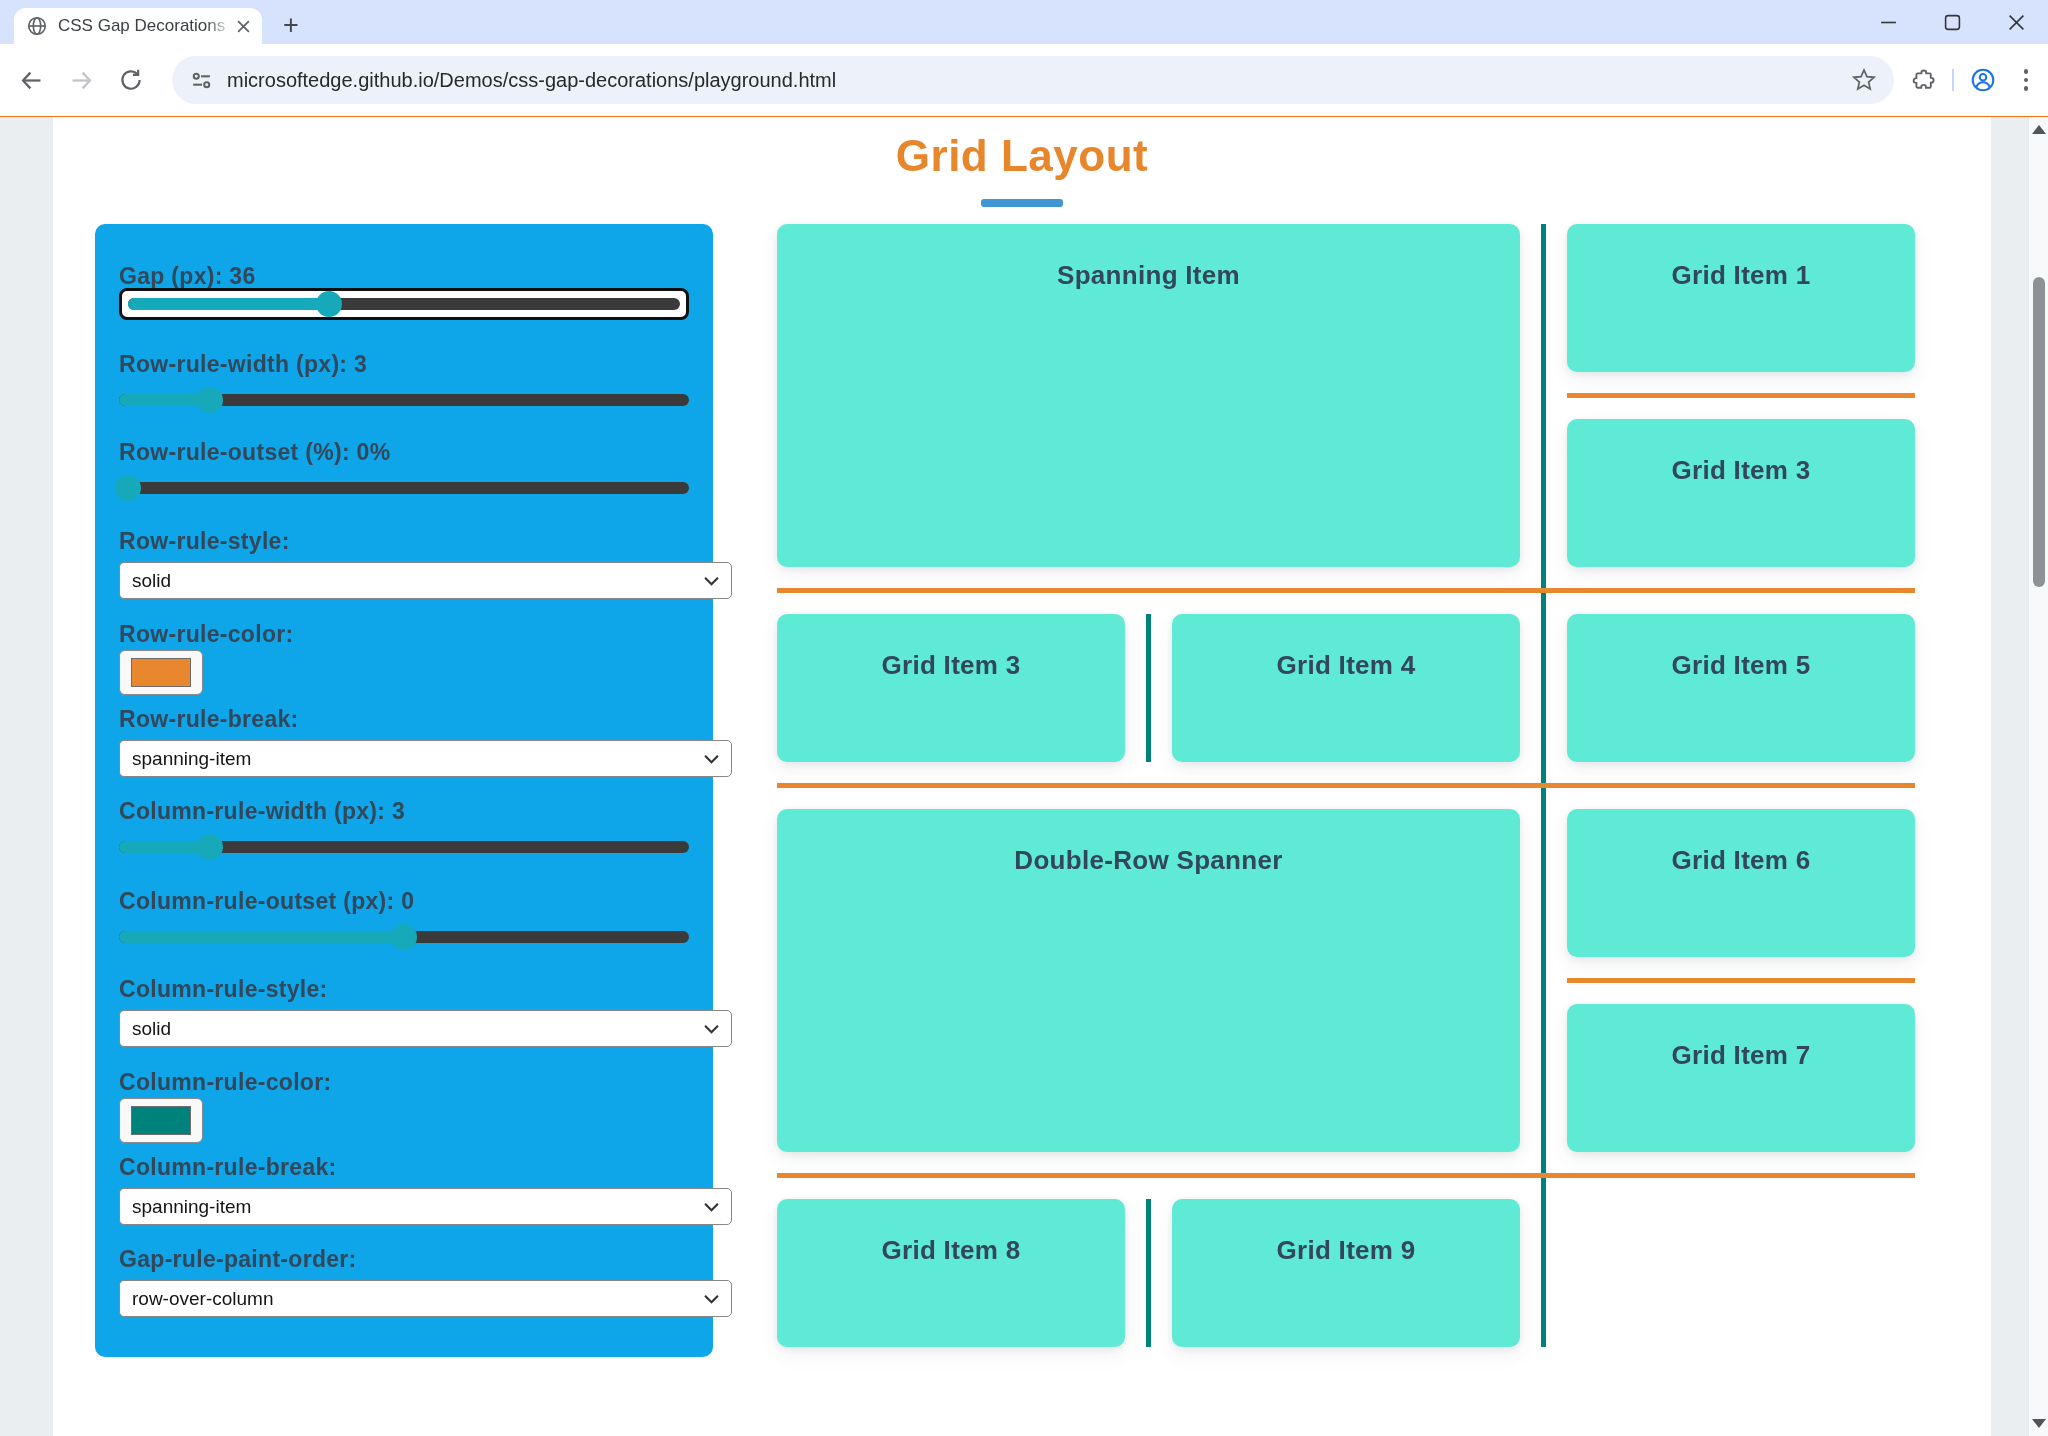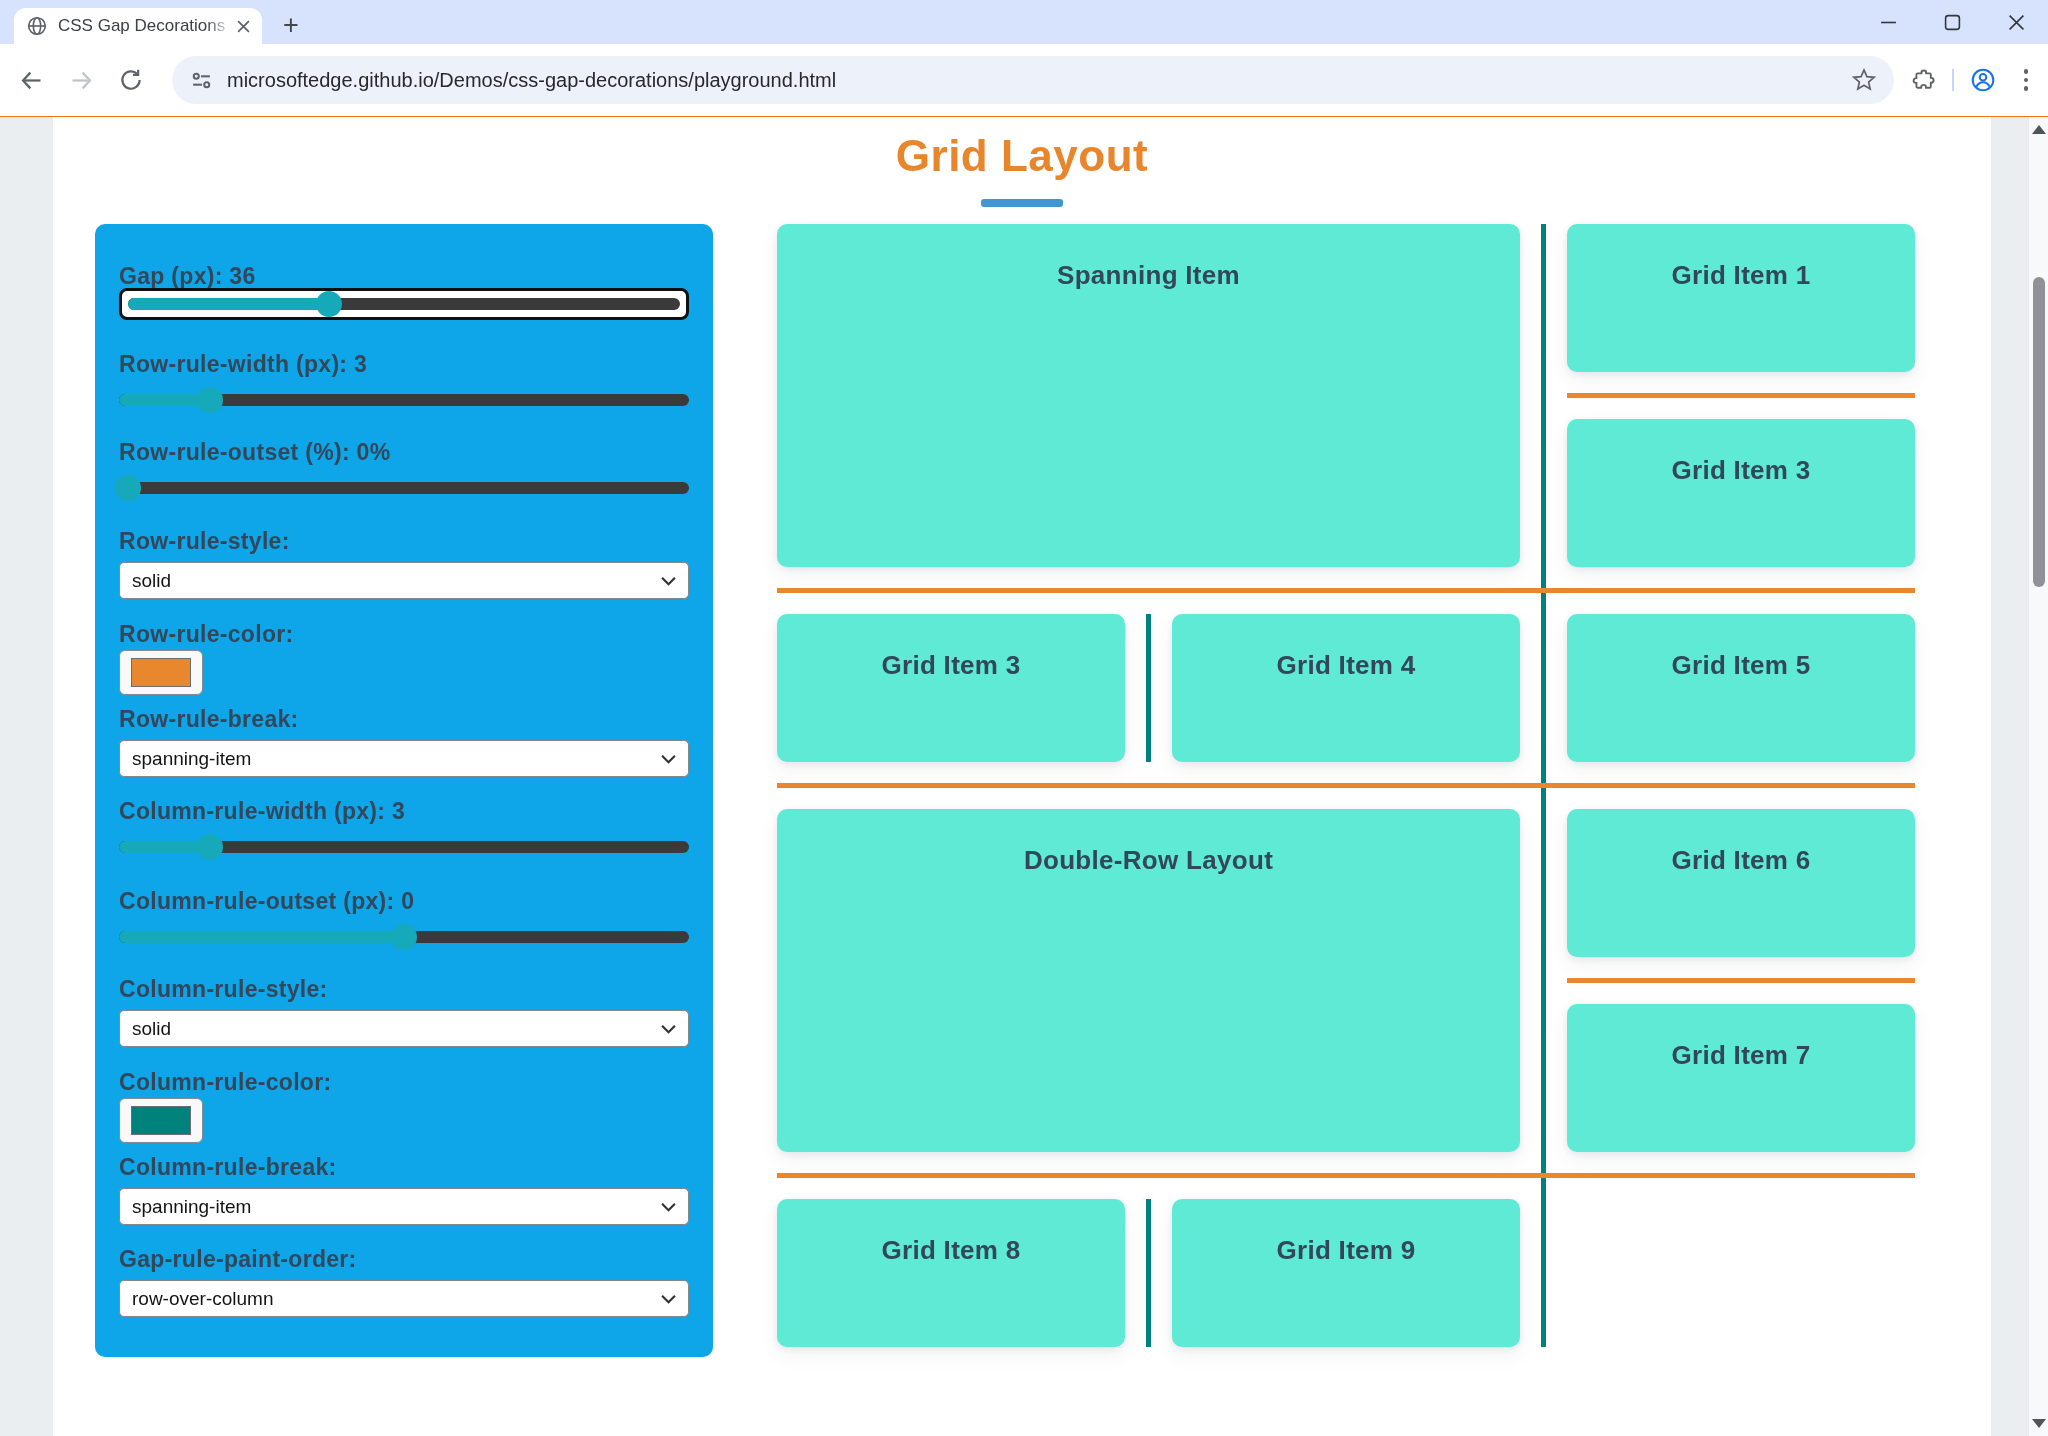--- a/index.html
+++ b/index.html
@@ -52,21 +52,21 @@
   .panel .lbl { position:absolute; left:24px; width:570px; height:28px; font-size:23px;
     font-weight:bold; color:#33475b; letter-spacing:.3px; line-height:28px; }
   .range { position:absolute; left:24px; width:570px; height:32px; }
   .range .track { position:relative; margin-top:10px; height:12px; border-radius:6px;
     background:#3a3a3a; }
   .range.focused { border:3px solid #101010; border-radius:8px; background:#fff; padding:0 6px; }
   .range.focused .track { margin-top:7px; }
   .range .fill { position:absolute; left:0; top:0; height:12px; border-radius:6px; min-width:10px; }
   .range .thumb { position:absolute; top:-7px; width:26px; height:26px; border-radius:50%;
     transform:translateX(-50%); }
-  .selectbox { position:absolute; left:24px; width:570px; height:37px; background:#fff;
+  .selectbox { position:absolute; left:24px; width:613px; height:37px; background:#fff;
     border:1px solid #868686; border-radius:5px; display:flex; align-items:center;
     justify-content:space-between; padding:0 12px; font-size:19px; color:#141414; }
   .swatch { position:absolute; left:24px; width:84px; height:45px; background:#f9f9f9;
     border:1px solid #8a8a8a; border-radius:6px; padding:7px 11px; }
   .swatch-inner { width:100%; height:100%; border:1px solid #6d6d6d; }
 
   
   .gridwrap { position:absolute; left:724px; top:107px; width:1138px; height:1123px;
     display:grid; grid-template-columns:repeat(3,348px); grid-template-rows:repeat(6,148px);
     gap:47px; }
@@ -296,21 +296,21 @@
       </div>
     </div>
 
     <div class="gridwrap">
       <div class="card gi-span">Spanning Item</div>
       <div class="card gi-1">Grid Item 1</div>
       <div class="card gi-2">Grid Item 3</div>
       <div class="card gi-3">Grid Item 3</div>
       <div class="card gi-4">Grid Item 4</div>
       <div class="card gi-5">Grid Item 5</div>
-      <div class="card gi-drs">Double-Row Layout</div>
+      <div class="card gi-drs">Double-Row Spanner</div>
       <div class="card gi-6">Grid Item 6</div>
       <div class="card gi-7">Grid Item 7</div>
       <div class="card gi-8">Grid Item 8</div>
       <div class="card gi-9">Grid Item 9</div>
 
       <div class="vrule vr-full" style="background-color: rgb(0, 130, 124);"></div>
       <div class="vrule vr-s1" style="background-color: rgb(0, 130, 124);"></div>
       <div class="vrule vr-s2" style="background-color: rgb(0, 130, 124);"></div>
       <div class="hrule hr-12" style="background-color: rgb(232, 135, 46);"></div>
       <div class="hrule hr-23" style="background-color: rgb(232, 135, 46);"></div>

